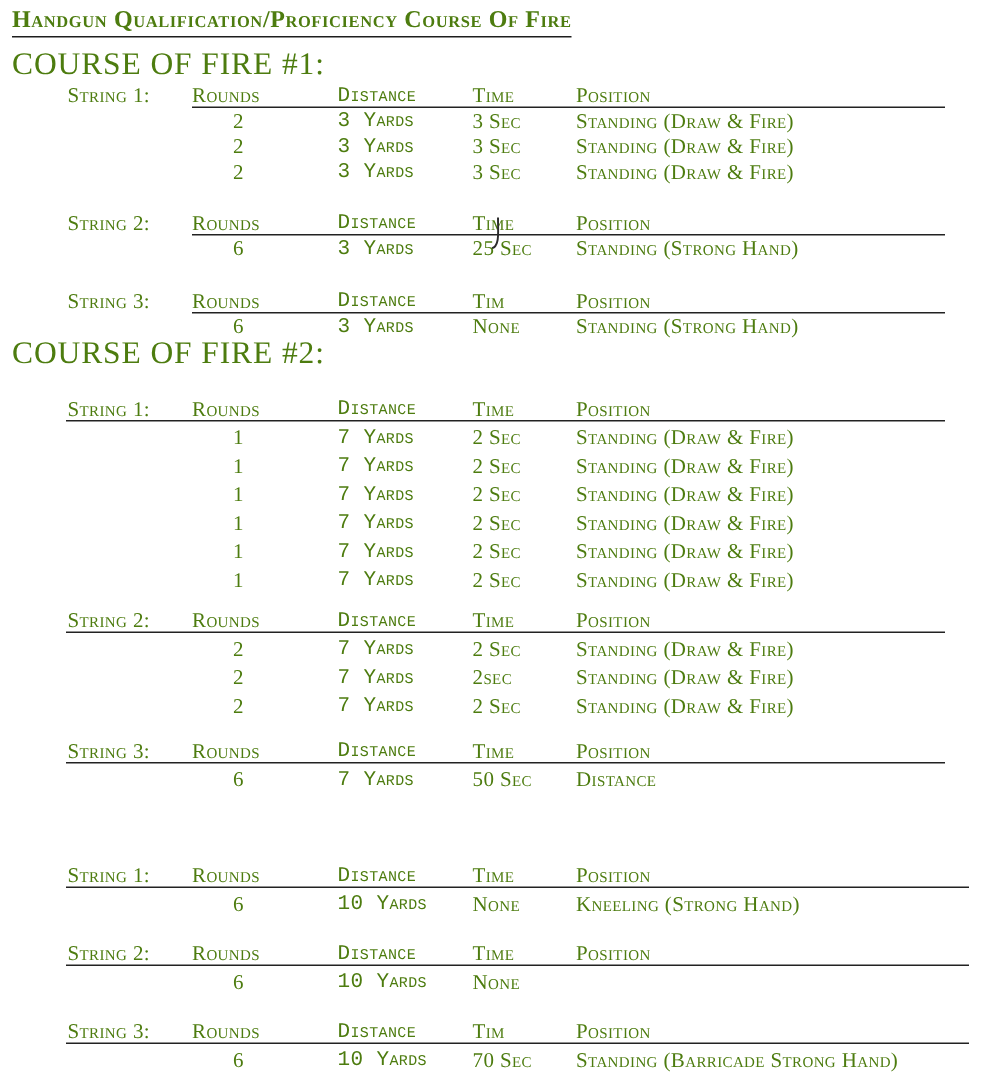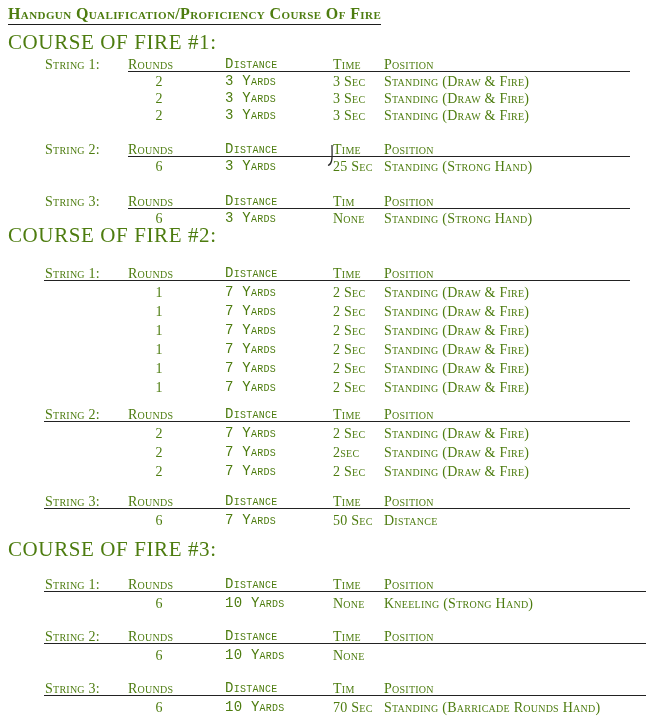--- a/index.html
+++ b/index.html
@@ -32,21 +32,21 @@
   .cell{
     position:absolute;top:0;
     white-space:nowrap;
     line-height:15px;
     letter-spacing:0.25px;
   }
   .c-label   {left:45px;}
   .c-rounds-h{left:128px;}
   .c-rounds  {left:127px;width:64px;text-align:center;}
   .c-distance{left:225px;font-family:Liberation Mono, monospace;}
-  .c-time    {left:333px;}
+  .c-time    {left:315px;}
   .c-position{left:384px;}
   .rule{
     position:absolute;top:14px;height:0;
     border-top:1.6px solid #222222;
   }
   .rule.r1{left:128px;width:502px;}  
   .rule.r2{left:44px; width:586px;}  
   .rule.r3{left:44px; width:602px;}  
   .artifact{position:absolute;left:327px;top:2px;}
 </style>
@@ -207,21 +207,20 @@
     <div class="rule r2"></div>
   </div>
 
   <div class="trow" style="top:513px">
     <span class="cell c-rounds sc">6</span>
     <span class="cell c-distance sc">7 Yards</span>
     <span class="cell c-time sc">50 Sec</span>
     <span class="cell c-position sc">Distance</span>
   </div>
 
-  <div class="course-heading" style="top:542px">COURSE OF FIRE #3:</div>
 
   <div class="trow" style="top:577px">
     <span class="cell c-label sc">String 1:</span>
     <span class="cell c-rounds-h sc">Rounds</span>
     <span class="cell c-distance sc">Distance</span>
     <span class="cell c-time sc">Time</span>
     <span class="cell c-position sc">Position</span>
     <div class="rule r3"></div>
   </div>
 
@@ -253,16 +252,16 @@
     <span class="cell c-distance sc">Distance</span>
     <span class="cell c-time sc">Tim</span>
     <span class="cell c-position sc">Position</span>
     <div class="rule r3"></div>
   </div>
 
   <div class="trow" style="top:700px">
     <span class="cell c-rounds sc">6</span>
     <span class="cell c-distance sc">10 Yards</span>
     <span class="cell c-time sc">70 Sec</span>
-    <span class="cell c-position sc">Standing (Barricade Rounds Hand)</span>
+    <span class="cell c-position sc">Standing (Barricade Strong Hand)</span>
   </div>
 
 </div>
 
 </body></html>

